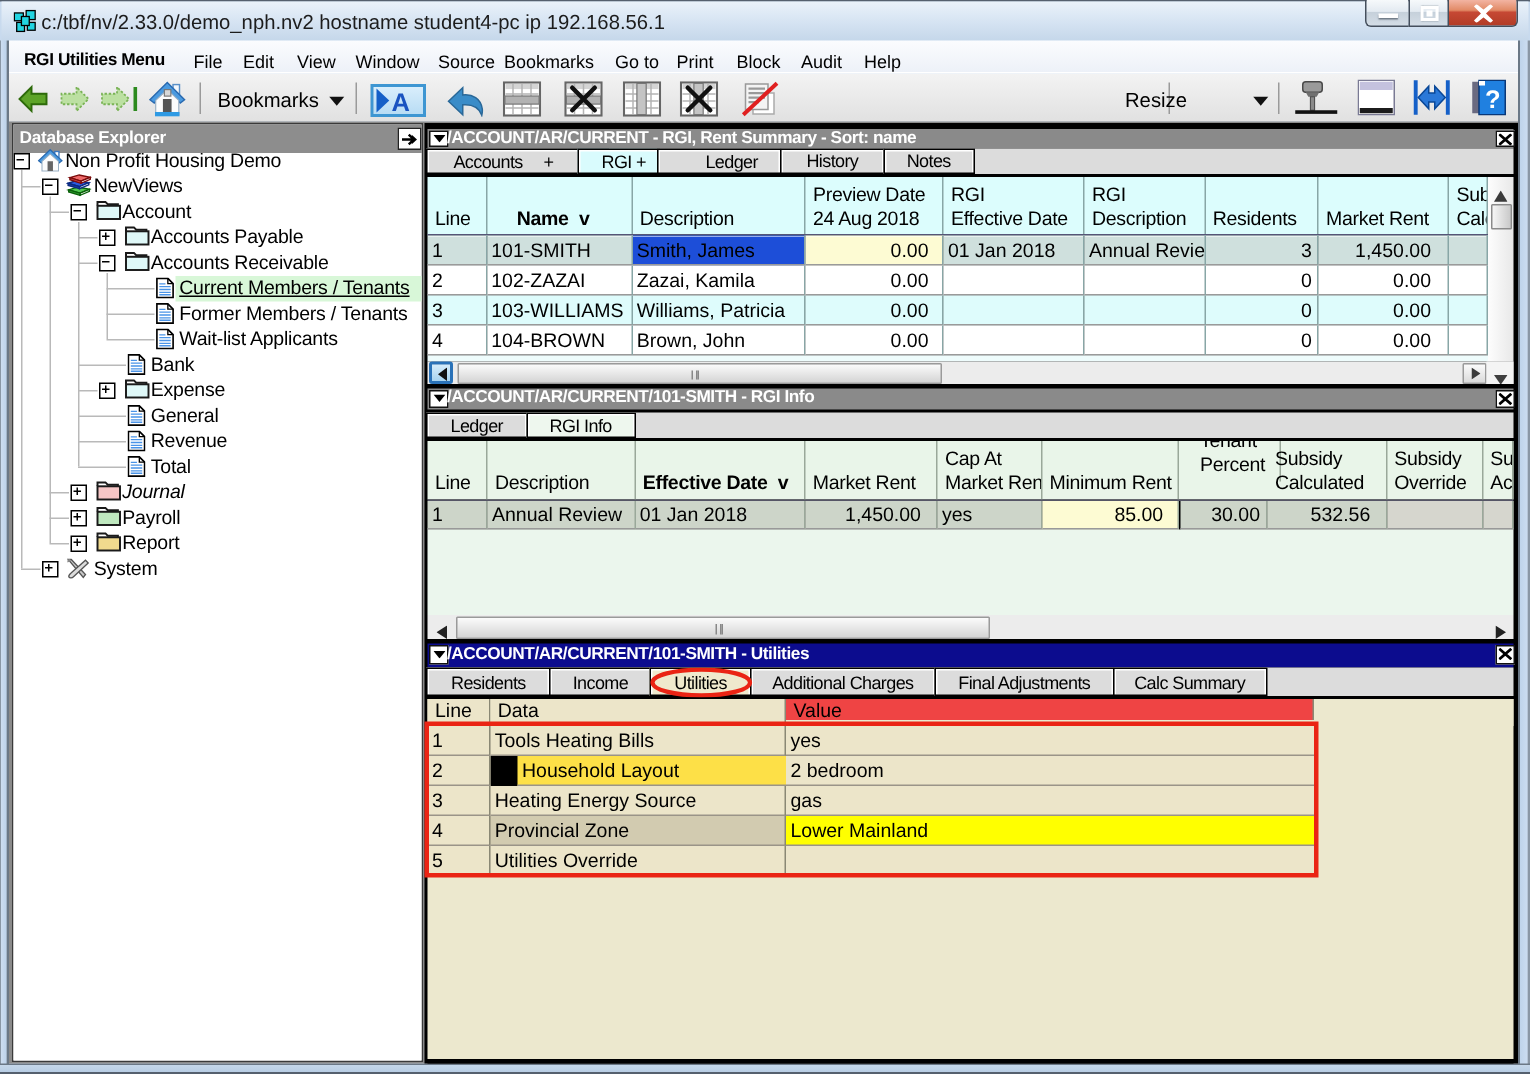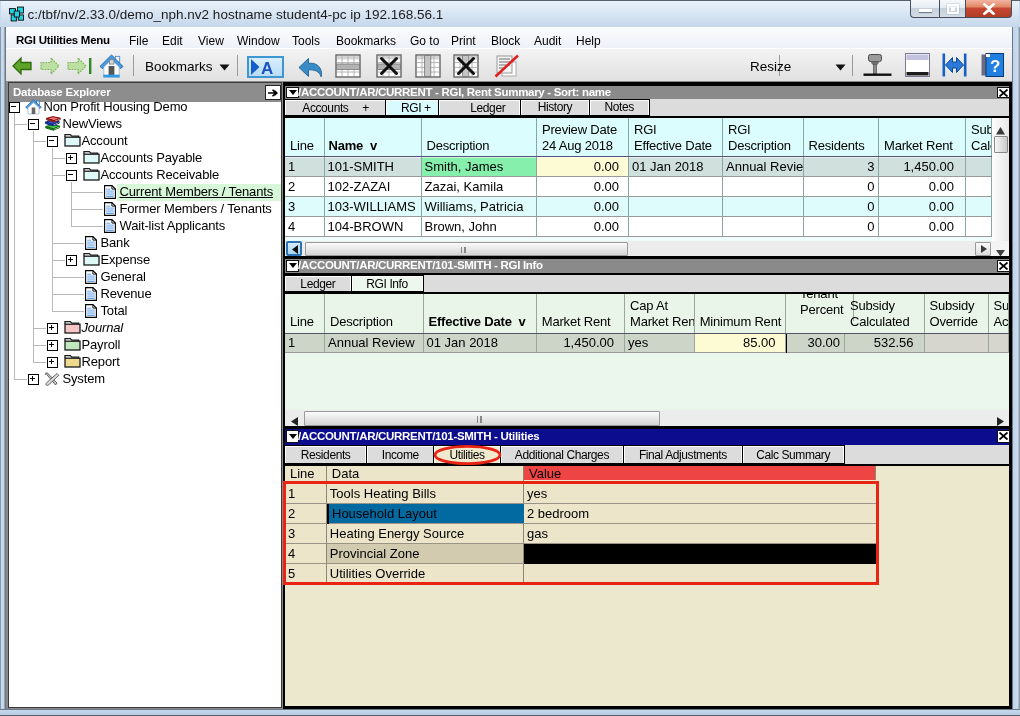--- a/index.html
+++ b/index.html
@@ -38,21 +38,21 @@
 </div>
 <div class="abs" style="left:0;top:27px;width:6px;height:683px;background:linear-gradient(90deg,#8a97a5 0px,#8a97a5 1px,#cbdcf0 1px,#bed3ea 4px,#6b7886 5px);"></div>
 <div class="abs" style="left:1012px;top:27px;width:8px;height:683px;background:linear-gradient(90deg,#6b7886 0px,#6b7886 1px,#bed3ea 1px,#cbdcf0 6px,#8a97a5 7px);"></div>
 <div class="abs" style="left:0;top:709px;width:1020px;height:7px;background:linear-gradient(#6b7886 0px,#6b7886 1px,#c5d7ea 1px,#b7cde4 6px,#55606e 6px);"></div>
 <div class="abs" style="left:6px;top:27px;width:1006px;height:21px;background:linear-gradient(#fbfcfe,#edf1f8);">
 <span class="abs" style="left:10px;font-weight:bold;font-size:11.5px;letter-spacing:-0.25px;top:7px;white-space:nowrap;">RGI Utilities Menu</span>
 <span class="abs" style="left:123px;font-size:12px;top:6.5px;white-space:nowrap;">File</span>
 <span class="abs" style="left:156px;font-size:12px;top:6.5px;white-space:nowrap;">Edit</span>
 <span class="abs" style="left:192px;font-size:12px;top:6.5px;white-space:nowrap;">View</span>
 <span class="abs" style="left:231px;font-size:12px;top:6.5px;white-space:nowrap;">Window</span>
-<span class="abs" style="left:286px;font-size:12px;top:6.5px;white-space:nowrap;">Tools</span>
+<span class="abs" style="left:286px;font-size:12px;top:6.5px;white-space:nowrap;">Source</span>
 <span class="abs" style="left:330px;font-size:12px;top:6.5px;white-space:nowrap;">Bookmarks</span>
 <span class="abs" style="left:404px;font-size:12px;top:6.5px;white-space:nowrap;">Go to</span>
 <span class="abs" style="left:445px;font-size:12px;top:6.5px;white-space:nowrap;">Print</span>
 <span class="abs" style="left:485px;font-size:12px;top:6.5px;white-space:nowrap;">Block</span>
 <span class="abs" style="left:528px;font-size:12px;top:6.5px;white-space:nowrap;">Audit</span>
 <span class="abs" style="left:570px;font-size:12px;top:6.5px;white-space:nowrap;">Help</span>
 </div>
 <div class="abs" style="left:6px;top:48px;width:1006px;height:33px;background:linear-gradient(#f3f3f3,#e1e1e1);border-top:1px solid #fff;">
 <svg class="abs" style="left:6px;top:7px" width="20" height="20" viewBox="0 0 20 20">
 <path d="M9 2 L9 6.5 L19 6.5 L19 13.5 L9 13.5 L9 18 L1 10 Z" fill="#5da428" stroke="#2d6a0a" stroke-width="1.3"></path>
@@ -341,21 +341,21 @@
 <div class="abs" style="left:155.3px;top:17px;width:82.9px;height:16.5px;border:1.2px solid #000;background:#dcdcdc;font-size:12px;letter-spacing:-0.4px;text-align:center;line-height:15.5px;overflow:hidden;box-shadow:inset 0 1px 0 #fff,inset 1px 0 0 #fff,inset -1px 0 0 #fff;">
       <span class="abs" style="left:31px;top:1px;">Ledger</span>
     </div>
 <div class="abs" style="left:237px;top:17px;width:69.8px;height:16.5px;border:1.2px solid #000;background:#dcdcdc;font-size:12px;letter-spacing:-0.4px;text-align:center;line-height:15.5px;overflow:hidden;box-shadow:inset 0 1px 0 #fff,inset 1px 0 0 #fff,inset -1px 0 0 #fff;"><span style="position:relative;top:0px;">History</span></div>
 <div class="abs" style="left:305.6px;top:17px;width:61.1px;height:16.5px;border:1.2px solid #000;background:#dcdcdc;font-size:12px;letter-spacing:-0.4px;text-align:center;line-height:15.5px;overflow:hidden;box-shadow:inset 0 1px 0 #fff,inset 1px 0 0 #fff,inset -1px 0 0 #fff;"><span style="position:relative;top:0px;">Notes</span></div>
 <div class="abs" style="left:2px;top:33.5px;width:724px;height:2px;background:#000;"></div>
 <div class="abs" style="left:2px;top:35.5px;width:707px;height:39px;background:#dcfdfd;"></div>
 <div class="abs" style="left:2px;top:35.5px;width:39.5px;height:39px;border-right:1px solid #88a6a6;padding-left:5px;padding-bottom:3px;font-size:13px;letter-spacing:-0.2px;display:flex;align-items:flex-end;overflow:hidden;white-space:nowrap;">
       <span style="line-height:16px;">Line</span>
     </div>
-<div class="abs" style="left:41.5px;top:35.5px;width:97.0px;height:39px;border-right:1px solid #88a6a6;padding-left:4px;padding-bottom:3px;font-size:13px;letter-spacing:-0.2px;display:flex;align-items:flex-end;overflow:hidden;white-space:nowrap;">
+<div class="abs" style="left:41.5px;top:35.5px;width:97.0px;height:39px;border-right:1px solid #88a6a6;padding-left:20px;padding-bottom:3px;font-size:13px;letter-spacing:-0.2px;display:flex;align-items:flex-end;overflow:hidden;white-space:nowrap;">
       <span style="line-height:16px;"><b>Name&nbsp;&nbsp;v</b></span>
     </div>
 <div class="abs" style="left:138.5px;top:35.5px;width:115.5px;height:39px;border-right:1px solid #88a6a6;padding-left:5px;padding-bottom:3px;font-size:13px;letter-spacing:-0.2px;display:flex;align-items:flex-end;overflow:hidden;white-space:nowrap;">
       <span style="line-height:16px;">Description</span>
     </div>
 <div class="abs" style="left:254px;top:35.5px;width:92px;height:39px;border-right:1px solid #88a6a6;padding-left:5px;padding-bottom:3px;font-size:13px;letter-spacing:-0.2px;display:flex;align-items:flex-end;overflow:hidden;white-space:nowrap;">
       <span style="line-height:16px;">Preview Date<br>24 Aug 2018</span>
     </div>
 <div class="abs" style="left:346px;top:35.5px;width:94px;height:39px;border-right:1px solid #88a6a6;padding-left:5px;padding-bottom:3px;font-size:13px;letter-spacing:-0.2px;display:flex;align-items:flex-end;overflow:hidden;white-space:nowrap;">
       <span style="line-height:16px;">RGI<br>Effective Date</span>
@@ -368,21 +368,21 @@
     </div>
 <div class="abs" style="left:596px;top:35.5px;width:87px;height:39px;border-right:1px solid #88a6a6;padding-left:5px;padding-bottom:3px;font-size:13px;letter-spacing:-0.2px;display:flex;align-items:flex-end;overflow:hidden;white-space:nowrap;">
       <span style="line-height:16px;">Market Rent</span>
     </div>
 <div class="abs" style="left:683px;top:35.5px;width:26px;height:39px;border-right:1px solid #88a6a6;padding-left:5px;padding-bottom:3px;font-size:13px;letter-spacing:-0.2px;display:flex;align-items:flex-end;overflow:hidden;white-space:nowrap;">
       <span style="line-height:16px;">Sub<br>Calc</span>
     </div>
 <div class="abs" style="left:2px;top:74px;width:707px;height:1px;background:#557;"></div>
 <div class="abs" style="left:2px;top:75px;width:39.5px;height:20px;background:#cfe0dd;border-right:1px solid #88a6a6;border-bottom:1px solid #9a9a9a;font-size:13px;line-height:19px;overflow:hidden;white-space:nowrap;text-align:left;box-shadow:inset 0 1px 0 rgba(255,255,255,0.55);padding-left:3px;">1</div>
 <div class="abs" style="left:41.5px;top:75px;width:97.0px;height:20px;background:#cfe0dd;border-right:1px solid #88a6a6;border-bottom:1px solid #9a9a9a;font-size:13px;line-height:19px;overflow:hidden;white-space:nowrap;text-align:left;box-shadow:inset 0 1px 0 rgba(255,255,255,0.55);padding-left:3px;">101-SMITH</div>
-<div class="abs" style="left:138.5px;top:75px;width:115.5px;height:20px;background:#86efac;border-right:1px solid #88a6a6;border-bottom:1px solid #9a9a9a;font-size:13px;line-height:19px;overflow:hidden;white-space:nowrap;text-align:left;box-shadow:inset 0 1px 0 rgba(255,255,255,0.55);padding-left:3px;">Smith, James</div>
+<div class="abs" style="left:138.5px;top:75px;width:115.5px;height:20px;background:#1d4ed8;border-right:1px solid #88a6a6;border-bottom:1px solid #9a9a9a;font-size:13px;line-height:19px;overflow:hidden;white-space:nowrap;text-align:left;box-shadow:inset 0 1px 0 rgba(255,255,255,0.55);padding-left:3px;">Smith, James</div>
 <div class="abs" style="left:254px;top:75px;width:92px;height:20px;background:#fdfbd3;border-right:1px solid #88a6a6;border-bottom:1px solid #9a9a9a;font-size:13px;line-height:19px;overflow:hidden;white-space:nowrap;text-align:right;box-shadow:inset 0 1px 0 rgba(255,255,255,0.55);padding-right:9px;">0.00</div>
 <div class="abs" style="left:346px;top:75px;width:94px;height:20px;background:#cfe0dd;border-right:1px solid #88a6a6;border-bottom:1px solid #9a9a9a;font-size:13px;line-height:19px;overflow:hidden;white-space:nowrap;text-align:left;box-shadow:inset 0 1px 0 rgba(255,255,255,0.55);padding-left:3px;">01 Jan 2018</div>
 <div class="abs" style="left:440px;top:75px;width:80.5px;height:20px;background:#cfe0dd;border-right:1px solid #88a6a6;border-bottom:1px solid #9a9a9a;font-size:13px;line-height:19px;overflow:hidden;white-space:nowrap;text-align:left;box-shadow:inset 0 1px 0 rgba(255,255,255,0.55);padding-left:3px;">Annual Review</div>
 <div class="abs" style="left:520.5px;top:75px;width:75.5px;height:20px;background:#cfe0dd;border-right:1px solid #88a6a6;border-bottom:1px solid #9a9a9a;font-size:13px;line-height:19px;overflow:hidden;white-space:nowrap;text-align:right;box-shadow:inset 0 1px 0 rgba(255,255,255,0.55);padding-right:3.5px;">3</div>
 <div class="abs" style="left:596px;top:75px;width:87px;height:20px;background:#cfe0dd;border-right:1px solid #88a6a6;border-bottom:1px solid #9a9a9a;font-size:13px;line-height:19px;overflow:hidden;white-space:nowrap;text-align:right;box-shadow:inset 0 1px 0 rgba(255,255,255,0.55);padding-right:11px;">1,450.00</div>
 <div class="abs" style="left:683px;top:75px;width:26px;height:20px;background:#cfe0dd;border-right:1px solid #88a6a6;border-bottom:1px solid #9a9a9a;font-size:13px;line-height:19px;overflow:hidden;white-space:nowrap;text-align:left;box-shadow:inset 0 1px 0 rgba(255,255,255,0.55);padding-left:3px;"></div>
 <div class="abs" style="left:2px;top:95px;width:39.5px;height:20px;background:#ffffff;border-right:1px solid #88a6a6;border-bottom:1px solid #9a9a9a;font-size:13px;line-height:19px;overflow:hidden;white-space:nowrap;text-align:left;padding-left:3px;">2</div>
 <div class="abs" style="left:41.5px;top:95px;width:97.0px;height:20px;background:#ffffff;border-right:1px solid #88a6a6;border-bottom:1px solid #9a9a9a;font-size:13px;line-height:19px;overflow:hidden;white-space:nowrap;text-align:left;padding-left:3px;">102-ZAZAI</div>
 <div class="abs" style="left:138.5px;top:95px;width:115.5px;height:20px;background:#ffffff;border-right:1px solid #88a6a6;border-bottom:1px solid #9a9a9a;font-size:13px;line-height:19px;overflow:hidden;white-space:nowrap;text-align:left;padding-left:3px;">Zazai, Kamila</div>
 <div class="abs" style="left:254px;top:95px;width:92px;height:20px;background:#ffffff;border-right:1px solid #88a6a6;border-bottom:1px solid #9a9a9a;font-size:13px;line-height:19px;overflow:hidden;white-space:nowrap;text-align:right;padding-right:9px;">0.00</div>
@@ -523,27 +523,28 @@
 <div class="abs" style="left:458.5px;top:362.5px;width:103.2px;height:19px;border:1.2px solid #000;background:#dcdcdc;font-size:12px;letter-spacing:-0.4px;text-align:center;line-height:18px;overflow:hidden;box-shadow:inset 0 1px 0 #fff,inset 1px 0 0 #fff,inset -1px 0 0 #fff;"><span style="position:relative;top:0px;">Calc Summary</span></div>
 <div class="abs" style="left:2px;top:381.5px;width:724px;height:2.5px;background:#000;"></div>
 <div class="abs" style="left:2px;top:384px;width:724px;height:17.5px;background:#ece8ce;"></div>
 <div class="abs" style="left:2px;top:384px;width:41.8px;height:17.5px;background:#ece5c9;border-right:1px solid #8a8874;padding-left:5px;font-size:13px;line-height:16px;overflow:hidden;">Line</div>
 <div class="abs" style="left:43.8px;top:384px;width:197.2px;height:17.5px;background:#ece5c9;border-right:1px solid #8a8874;padding-left:5px;font-size:13px;line-height:16px;overflow:hidden;">Data</div>
 <div class="abs" style="left:241px;top:384px;width:352px;height:14px;background:#ef4444;border-right:1px solid #8a8874;padding-left:5px;font-size:13px;line-height:16px;overflow:hidden;">Value</div>
 <div class="abs" style="left:2px;top:402px;width:41.8px;height:20px;background:#ece5c9;border-right:1px solid #8a8874;border-bottom:1px solid #9a9488;font-size:13px;line-height:19px;padding-left:3px;">1</div>
 <div class="abs" style="left:43.8px;top:402px;width:197.2px;height:20px;background:#ece5c9;border-right:1px solid #8a8874;border-bottom:1px solid #9a9488;font-size:13px;line-height:19px;padding-left:3px;overflow:hidden;white-space:nowrap;">Tools Heating Bills</div>
 <div class="abs" style="left:241px;top:402px;width:352px;height:20px;background:#ece5c9;border-bottom:1px solid #9a9488;font-size:13px;line-height:19px;padding-left:3px;overflow:hidden;white-space:nowrap;">yes</div>
 <div class="abs" style="left:2px;top:422px;width:41.8px;height:20px;background:#ece5c9;border-right:1px solid #8a8874;border-bottom:1px solid #9a9488;font-size:13px;line-height:19px;padding-left:3px;">2</div>
-<div class="abs" style="left:46px;top:422px;width:197.2px;height:20px;background:#0369a1;border-right:1px solid #8a8874;border-bottom:1px solid #9a9488;font-size:13px;line-height:19px;padding-left:3px;overflow:hidden;white-space:nowrap;">Household Layout</div>
+<div class="abs" style="left:62px;top:422px;width:197.2px;height:20px;background:#fde047;border-right:1px solid #8a8874;border-bottom:1px solid #9a9488;font-size:13px;line-height:19px;padding-left:3px;overflow:hidden;white-space:nowrap;">Household Layout</div>
 <div class="abs" style="left:241px;top:422px;width:352px;height:20px;background:#ece5c9;border-bottom:1px solid #9a9488;font-size:13px;line-height:19px;padding-left:3px;overflow:hidden;white-space:nowrap;">2 bedroom</div>
 <div class="abs" style="left:2px;top:442px;width:41.8px;height:20px;background:#ece5c9;border-right:1px solid #8a8874;border-bottom:1px solid #9a9488;font-size:13px;line-height:19px;padding-left:3px;">3</div>
 <div class="abs" style="left:43.8px;top:442px;width:197.2px;height:20px;background:#ece5c9;border-right:1px solid #8a8874;border-bottom:1px solid #9a9488;font-size:13px;line-height:19px;padding-left:3px;overflow:hidden;white-space:nowrap;">Heating Energy Source</div>
 <div class="abs" style="left:241px;top:442px;width:352px;height:20px;background:#ece5c9;border-bottom:1px solid #9a9488;font-size:13px;line-height:19px;padding-left:3px;overflow:hidden;white-space:nowrap;">gas</div>
 <div class="abs" style="left:2px;top:462px;width:41.8px;height:20px;background:#ece5c9;border-right:1px solid #8a8874;border-bottom:1px solid #9a9488;font-size:13px;line-height:19px;padding-left:3px;">4</div>
 <div class="abs" style="left:43.8px;top:462px;width:197.2px;height:20px;background:#d2cbb0;border-right:1px solid #8a8874;border-bottom:1px solid #9a9488;font-size:13px;line-height:19px;padding-left:3px;overflow:hidden;white-space:nowrap;">Provincial Zone</div>
+<div class="abs" style="left:241px;top:462px;width:352px;height:20px;background:#ffff00;border-bottom:1px solid #9a9488;font-size:13px;line-height:19px;padding-left:3px;overflow:hidden;white-space:nowrap;">Lower Mainland</div>
 <div class="abs" style="left:2px;top:482px;width:41.8px;height:20px;background:#ece5c9;border-right:1px solid #8a8874;border-bottom:1px solid #9a9488;font-size:13px;line-height:19px;padding-left:3px;">5</div>
 <div class="abs" style="left:43.8px;top:482px;width:197.2px;height:20px;background:#ece5c9;border-right:1px solid #8a8874;border-bottom:1px solid #9a9488;font-size:13px;line-height:19px;padding-left:3px;overflow:hidden;white-space:nowrap;">Utilities Override</div>
 <div class="abs" style="left:241px;top:482px;width:352px;height:20px;background:#ece5c9;border-bottom:1px solid #9a9488;font-size:13px;line-height:19px;padding-left:3px;overflow:hidden;white-space:nowrap;"></div>
 <div class="abs" style="left:593px;top:384px;width:133px;height:118px;background:#ece8ce;"></div>
 <div class="abs" style="left:2px;top:502px;width:724px;height:122px;background:#ece8ce;"></div>
 <div class="abs" style="left:2px;top:624px;width:724px;height:3px;background:#000;"></div>
 <div class="abs" style="left:-0.2px;top:398.8px;width:596.6px;height:104.2px;border:3.4px solid #ea2414;z-index:50;"></div>
 <div class="abs" style="left:149.7px;top:362.8px;width:69px;height:20px;z-index:51;"><svg width="69" height="20" viewBox="0 0 69 20">
         <ellipse cx="34.5" cy="10" rx="32.5" ry="8.6" fill="none" stroke="#ea2414" stroke-width="2.8"></ellipse>
       </svg></div>

